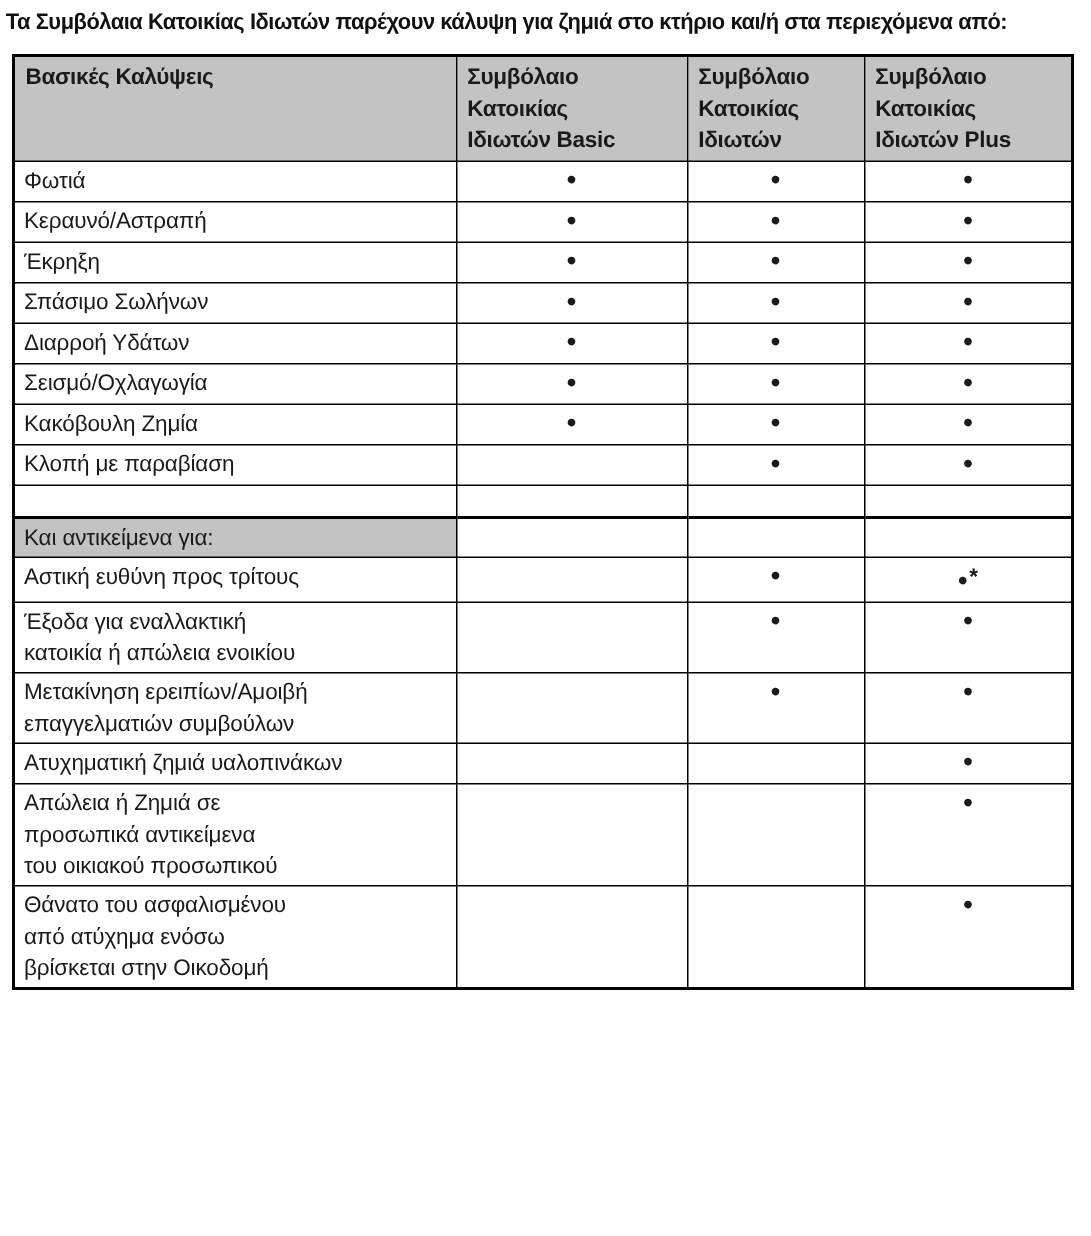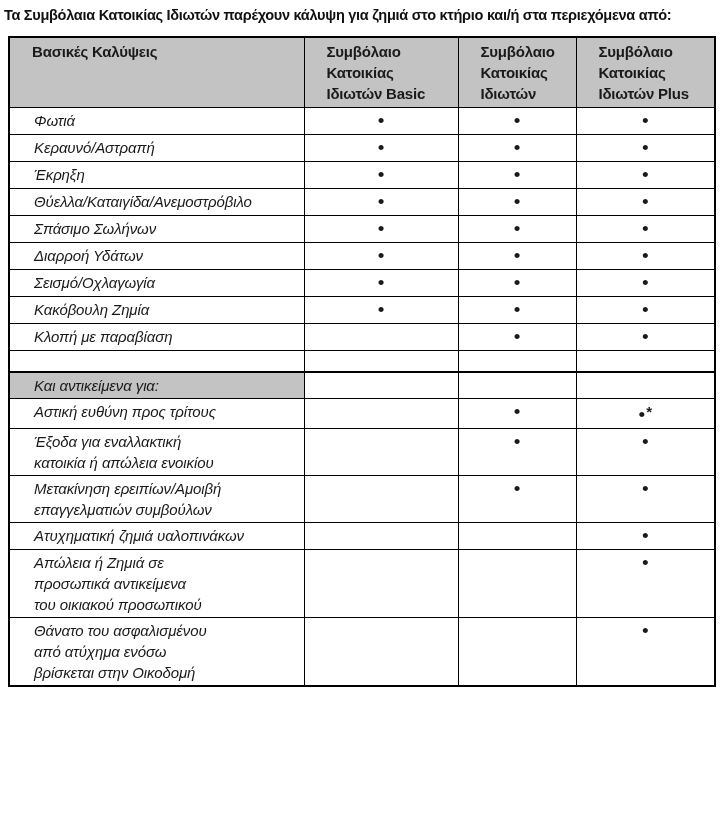--- a/index.html
+++ b/index.html
@@ -43,27 +43,26 @@
     vertical-align: top;
     font-size: 15px;
     line-height: 21px;
     white-space: pre-line;
     overflow: hidden;
   }
   .coverage-table th {
     background: var(--section-bg, #c3c3c3);
     font-weight: 700;
     text-align: left;
-    padding: 3px 22px;
+    padding: 3px 7px;
     letter-spacing: -0.2px;
   }
   .coverage-table td.label-cell {
-    padding: 2px 24px;
+    padding: 2px 6px;
     letter-spacing: -0.1px;
-    font-style: italic;
   }
   .coverage-table td.dot-cell {
     text-align: center;
     padding: 2px 0;
   }
   .dot {
     font-size: 19px;
     line-height: 21px;
     display: inline-block;
   }
@@ -126,26 +125,20 @@
           <td class="dot-cell"><span class="dot">•</span></td>
           <td class="dot-cell"><span class="dot">•</span></td>
         </tr>
         <tr>
           <td class="label-cell">Έκρηξη</td>
           <td class="dot-cell"><span class="dot">•</span></td>
           <td class="dot-cell"><span class="dot">•</span></td>
           <td class="dot-cell"><span class="dot">•</span></td>
         </tr>
         <tr>
-          <td class="label-cell">Θύελλα/Καταιγίδα/Ανεμοστρόβιλο</td>
-          <td class="dot-cell"><span class="dot">•</span></td>
-          <td class="dot-cell"><span class="dot">•</span></td>
-          <td class="dot-cell"><span class="dot">•</span></td>
-        </tr>
-        <tr>
           <td class="label-cell">Σπάσιμο Σωλήνων</td>
           <td class="dot-cell"><span class="dot">•</span></td>
           <td class="dot-cell"><span class="dot">•</span></td>
           <td class="dot-cell"><span class="dot">•</span></td>
         </tr>
         <tr>
           <td class="label-cell">Διαρροή Υδάτων</td>
           <td class="dot-cell"><span class="dot">•</span></td>
           <td class="dot-cell"><span class="dot">•</span></td>
           <td class="dot-cell"><span class="dot">•</span></td>

